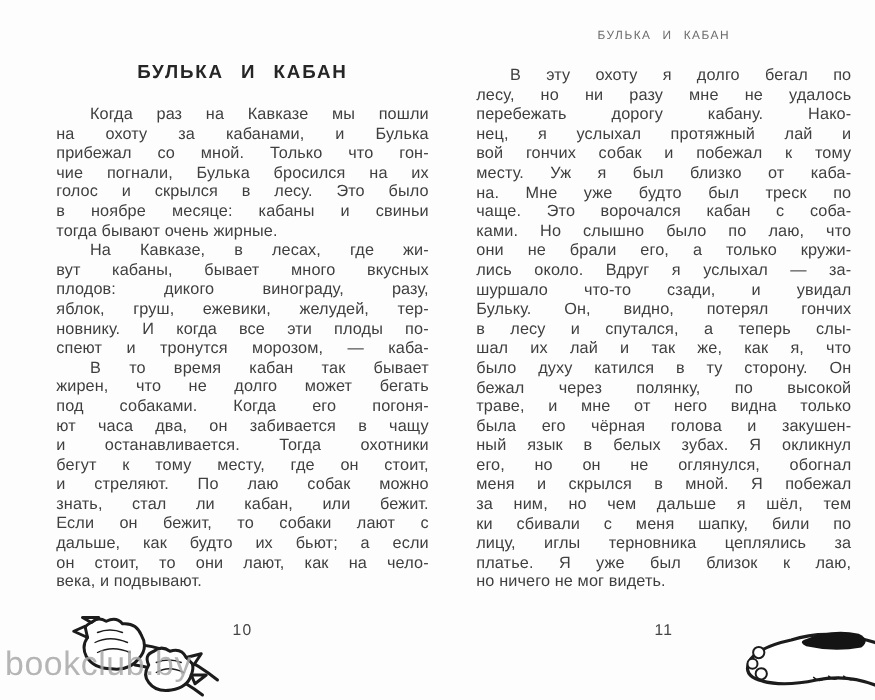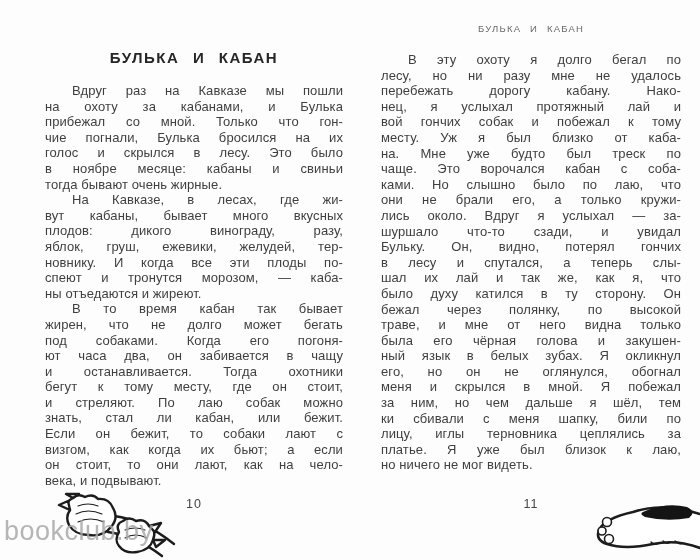--- a/index.html
+++ b/index.html
@@ -53,44 +53,43 @@
   .illus-right { left: 585px; top: 492px; }
 </style>
 </head>
 <body>
 
 <div class="screen">
 
   <div>
     <h1 class="chapter-title">БУЛЬКА И КАБАН</h1>
     <div class="body-col body-left">
-        <div class="ln first">Вдруг раз на Кавказе мы пошли</div>
+        <div class="ln first">Когда раз на Кавказе мы пошли</div>
         <div class="ln">на охоту за кабанами, и Булька</div>
         <div class="ln">прибежал со мной. Только что гон-</div>
         <div class="ln">чие погнали, Булька бросился на их</div>
         <div class="ln">голос и скрылся в лесу. Это было</div>
         <div class="ln">в ноябре месяце: кабаны и свиньи</div>
         <div class="ln last">тогда бывают очень жирные.</div>
         <div class="ln first">На Кавказе, в лесах, где жи-</div>
         <div class="ln">вут кабаны, бывает много вкусных</div>
         <div class="ln">плодов: дикого винограду, разу,</div>
         <div class="ln">яблок, груш, ежевики, желудей, тер-</div>
         <div class="ln">новнику. И когда все эти плоды по-</div>
         <div class="ln">спеют и тронутся морозом, — каба-</div>
-        <div class="ln last">ны отъедаются и жиреют.</div>
         <div class="ln first">В то время кабан так бывает</div>
         <div class="ln">жирен, что не долго может бегать</div>
         <div class="ln">под собаками. Когда его погоня-</div>
         <div class="ln">ют часа два, он забивается в чащу</div>
         <div class="ln">и останавливается. Тогда охотники</div>
         <div class="ln">бегут к тому месту, где он стоит,</div>
         <div class="ln">и стреляют. По лаю собак можно</div>
         <div class="ln">знать, стал ли кабан, или бежит.</div>
         <div class="ln">Если он бежит, то собаки лают с</div>
-        <div class="ln">визгом, как когда их бьют; а если</div>
+        <div class="ln">дальше, как будто их бьют; а если</div>
         <div class="ln">он стоит, то они лают, как на чело-</div>
         <div class="ln last">века, и подвывают.</div>
       </div>
     <div class="pagenum pagenum-left">10</div>
   </div>
 
   <div>
     <div class="running-header">БУЛЬКА И КАБАН</div>
     <div class="body-col body-right">
         <div class="ln first">В эту охоту я долго бегал по</div>

